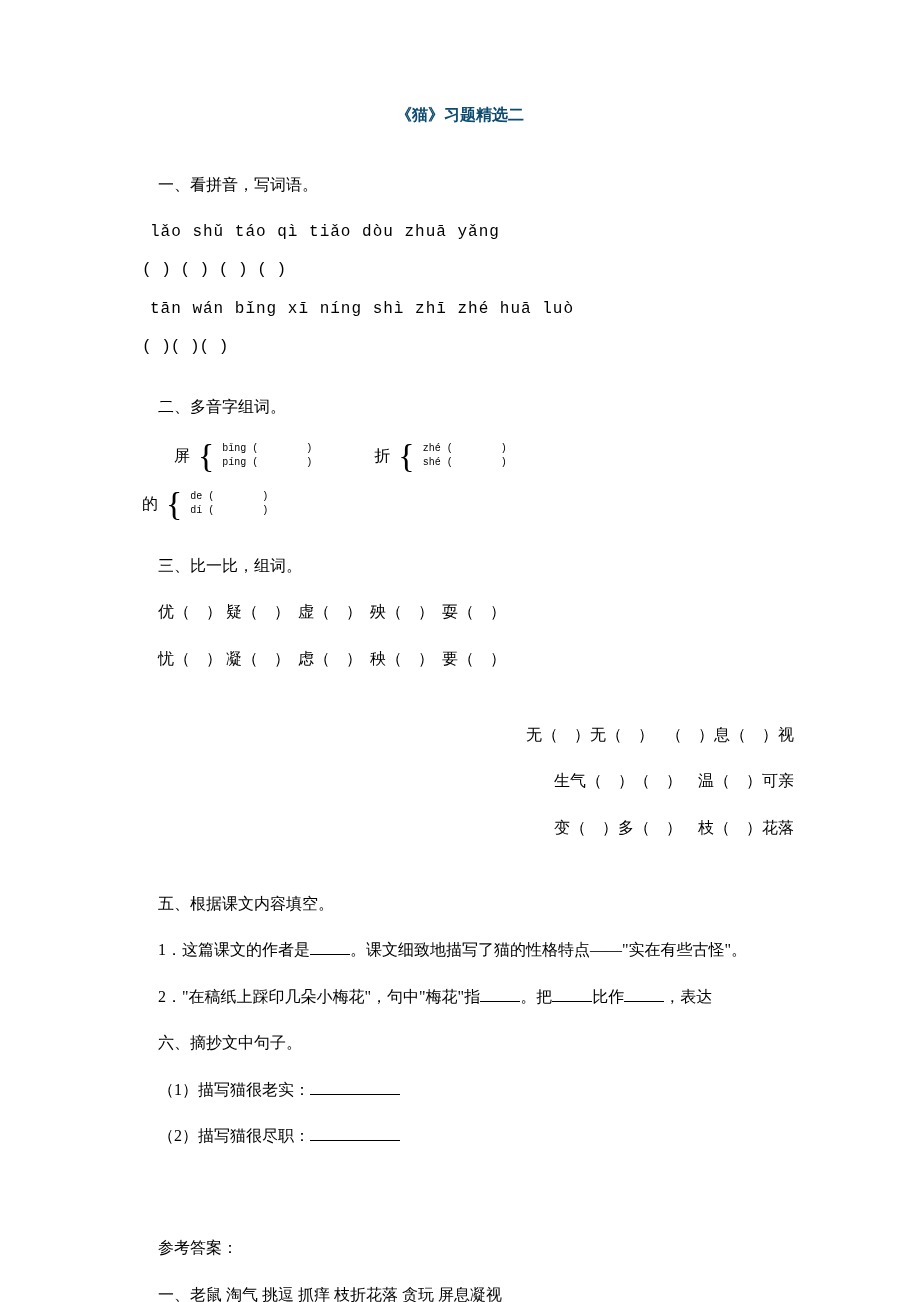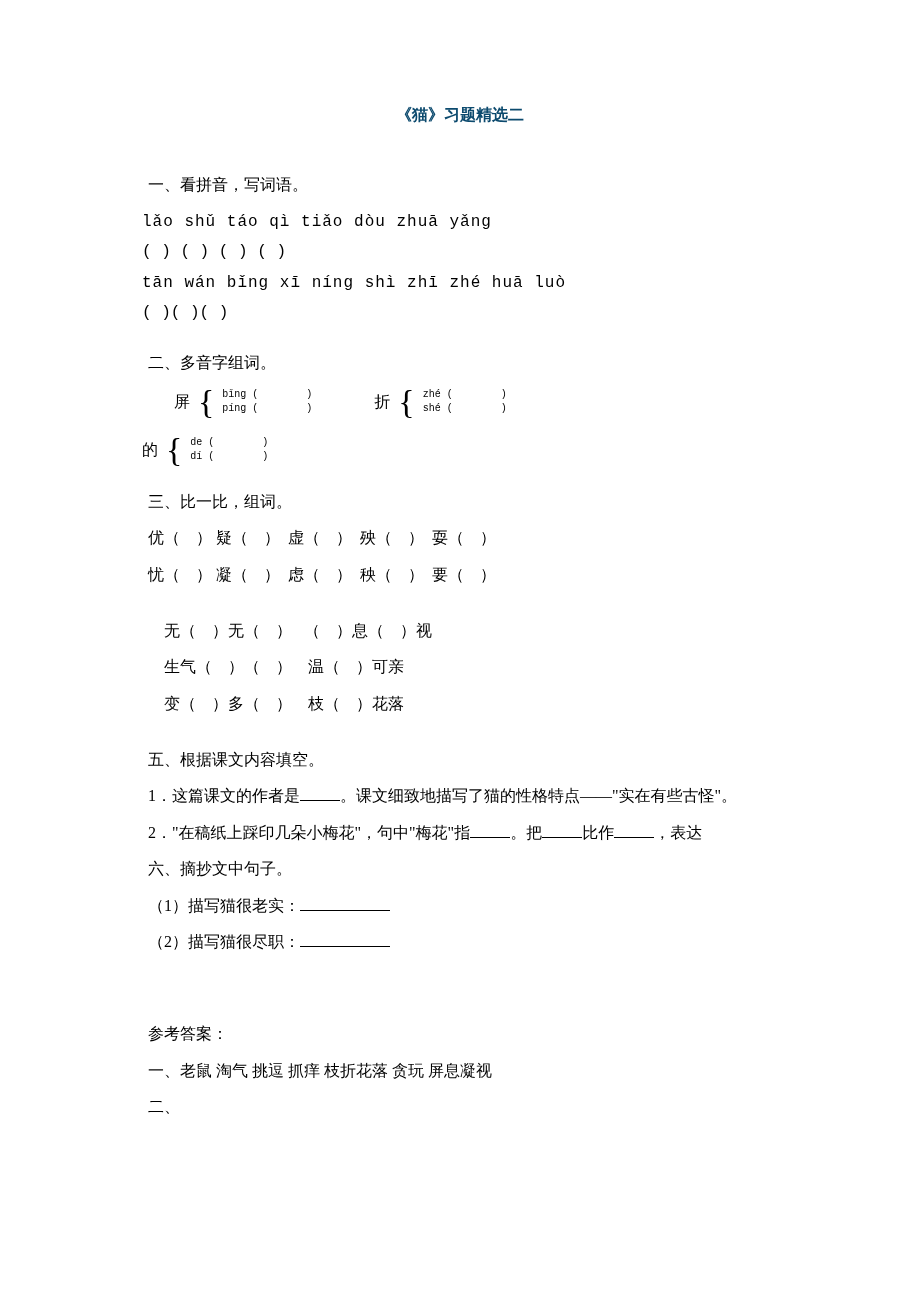--- a/index.html
+++ b/index.html
@@ -22,21 +22,21 @@
     font-weight: bold;
     margin-bottom: 40px;
   }
   .section-head {
     text-indent: 2em;
   }
   .pinyin {
     font-family: "Courier New", monospace;
     letter-spacing: 1px;
     text-indent: 2em;
-    margin: 0;
+    margin: 8px;
   }
   .paren-line {
     font-family: "Courier New", monospace;
     text-indent: 2em;
     margin: 0;
   }
   .brace-row {
     display: flex;
     align-items: center;
     margin-left: 2em;
@@ -66,35 +66,36 @@
     gap: 30px;
     margin-left: 2em;
   }
   .compare-line {
     text-indent: 2em;
     white-space: pre;
   }
   .fill-line {
     text-indent: 3em;
     white-space: pre;
+    text-align: right;
   }
   .para {
     text-indent: 2em;
   }
   .para-noindent {
     text-indent: 0;
   }
   .blank {
     display: inline-block;
     border-bottom: 1px solid #000;
     min-width: 40px;
     height: 1em;
     vertical-align: baseline;
   }
-  p { margin: 6px; }
+  p { margin: 16px; }
   .spacer { height: 14px; }
   .spacer-lg { height: 50px; }
 </style>
 </head>
 <body>
 
 <div class="page">
 
   <div class="title">《猫》习题精选二</div>
 

